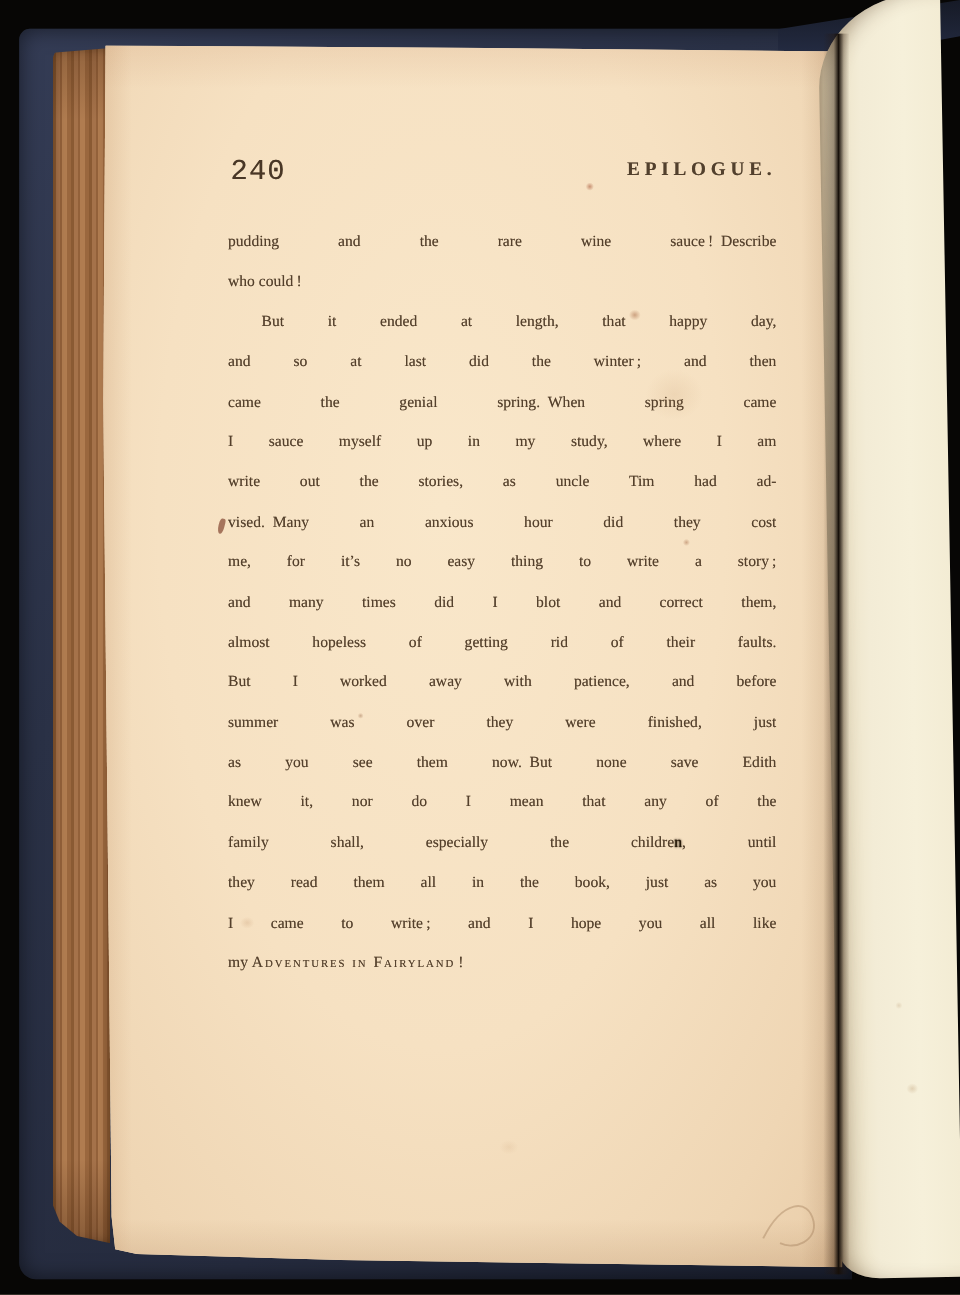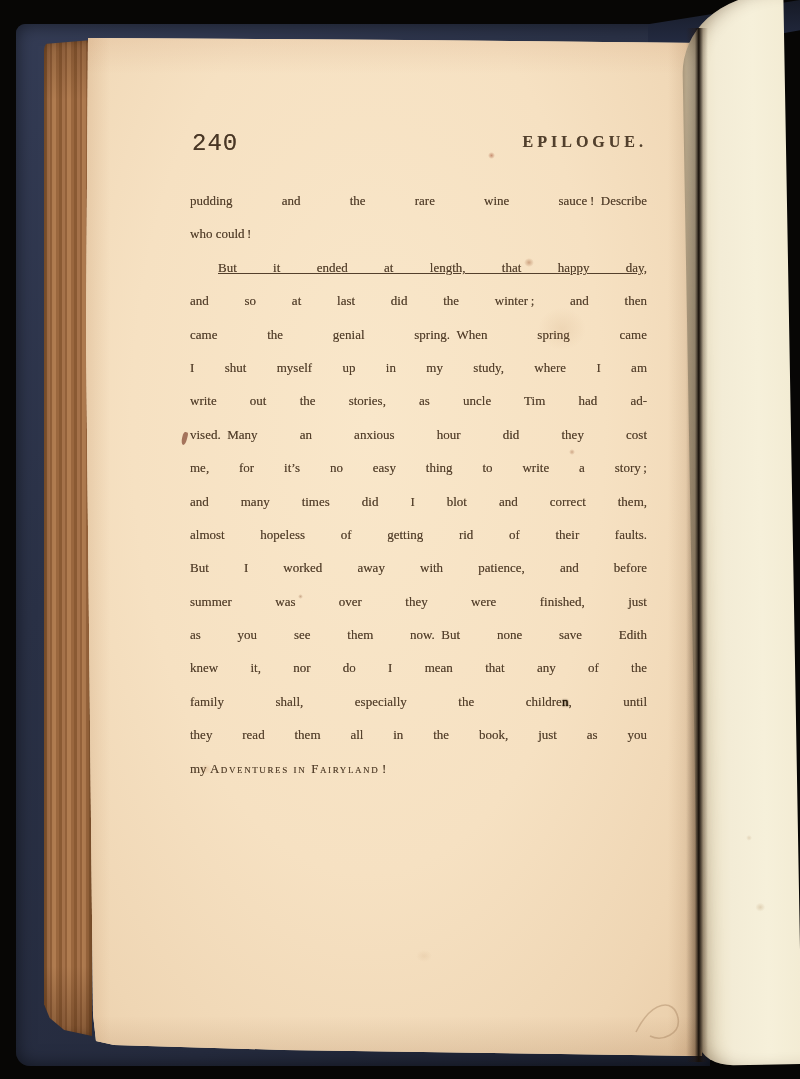--- a/index.html
+++ b/index.html
@@ -73,21 +73,21 @@
   }
   .running-head{
     position:absolute;left:0;right:0;top:5px;text-align:right;
     font-size:16px;font-weight:bold;letter-spacing:4px;color:#52402d;
   }
   .line{
     height:33.4px;line-height:33.4px;font-size:13px;
     text-align:justify;text-align-last:justify;overflow:hidden;
   }
   .line.last{text-align-last:left;}
-  .line.first-indent{text-indent:28px;text-decoration:underline;}
+  .line.first-indent{text-indent:28px;}
   .sc{font-variant:small-caps;letter-spacing:1.6px;}
   .blot{color:#241707;text-shadow:0 0 2px #241707,0 0 1px #241707;}
   
   .spot{position:absolute;border-radius:50%;pointer-events:none;}
   .s1{left:404px;top:118px;width:7px;height:7px;background:radial-gradient(#a85a3c,rgba(168,90,60,0) 70%);opacity:.6;}
   .s2{left:440px;top:224px;width:10px;height:9px;background:radial-gradient(#a4643f,rgba(164,100,63,0) 70%);opacity:.5;}
   .s3{left:485px;top:415px;width:6px;height:6px;background:radial-gradient(#9c5f3c,rgba(156,95,60,0) 70%);opacity:.45;}
   .s4{left:452px;top:272px;width:52px;height:46px;background:radial-gradient(#b98a5c,rgba(185,138,92,0) 65%);opacity:.14;}
   .s5{left:214px;top:560px;width:5px;height:5px;background:radial-gradient(#8a5434,rgba(138,84,52,0) 70%);opacity:.4;}
   .s6{left:116px;top:730px;width:12px;height:10px;background:radial-gradient(#b07a4e,rgba(176,122,78,0) 70%);opacity:.2;}
@@ -120,32 +120,33 @@
       </div>
       <div>
           <div class="para">
             <div class="line">pudding and the rare wine sauce ! Describe</div>
             <div class="line last">who could !</div>
           </div>
           <div class="para">
             <div class="line first-indent">But it ended at length, that happy day,</div>
             <div class="line">and so at last did the winter ; and then</div>
             <div class="line">came the genial spring. When spring came</div>
-            <div class="line">I shut myself up in my study, where I am</div>
+            <div class="line">I sauce myself up in my study, where I am</div>
             <div class="line">write out the stories, as uncle Tim had ad-</div>
             <div class="line">vised. Many an anxious hour did they cost</div>
             <div class="line">me, for it’s no easy thing to write a story ;</div>
             <div class="line">and many times did I blot and correct them,</div>
             <div class="line">almost hopeless of getting rid of their faults.</div>
             <div class="line">But I worked away with patience, and before</div>
             <div class="line">summer was over they were finished, just</div>
             <div class="line">as you see them now. But none save Edith</div>
             <div class="line">knew it, nor do I mean that any of the</div>
             <div class="line"><span>family shall, especially the childre</span><span class="blot">n</span><span>, until</span></div>
             <div class="line">they read them all in the book, just as you</div>
+            <div class="line">I came to write ; and I hope you all like</div>
             <div class="line last"><span>my </span><span class="sc">Adventures</span><span class="sc"> in </span><span class="sc">Fairyland</span><span> !</span></div>
           </div>
         </div>
     </div>
 
     <div class="spot s1"></div>
     <div class="spot s2"></div>
     <div class="spot s3"></div>
     <div class="spot s4"></div>
     <div class="spot s5"></div>

